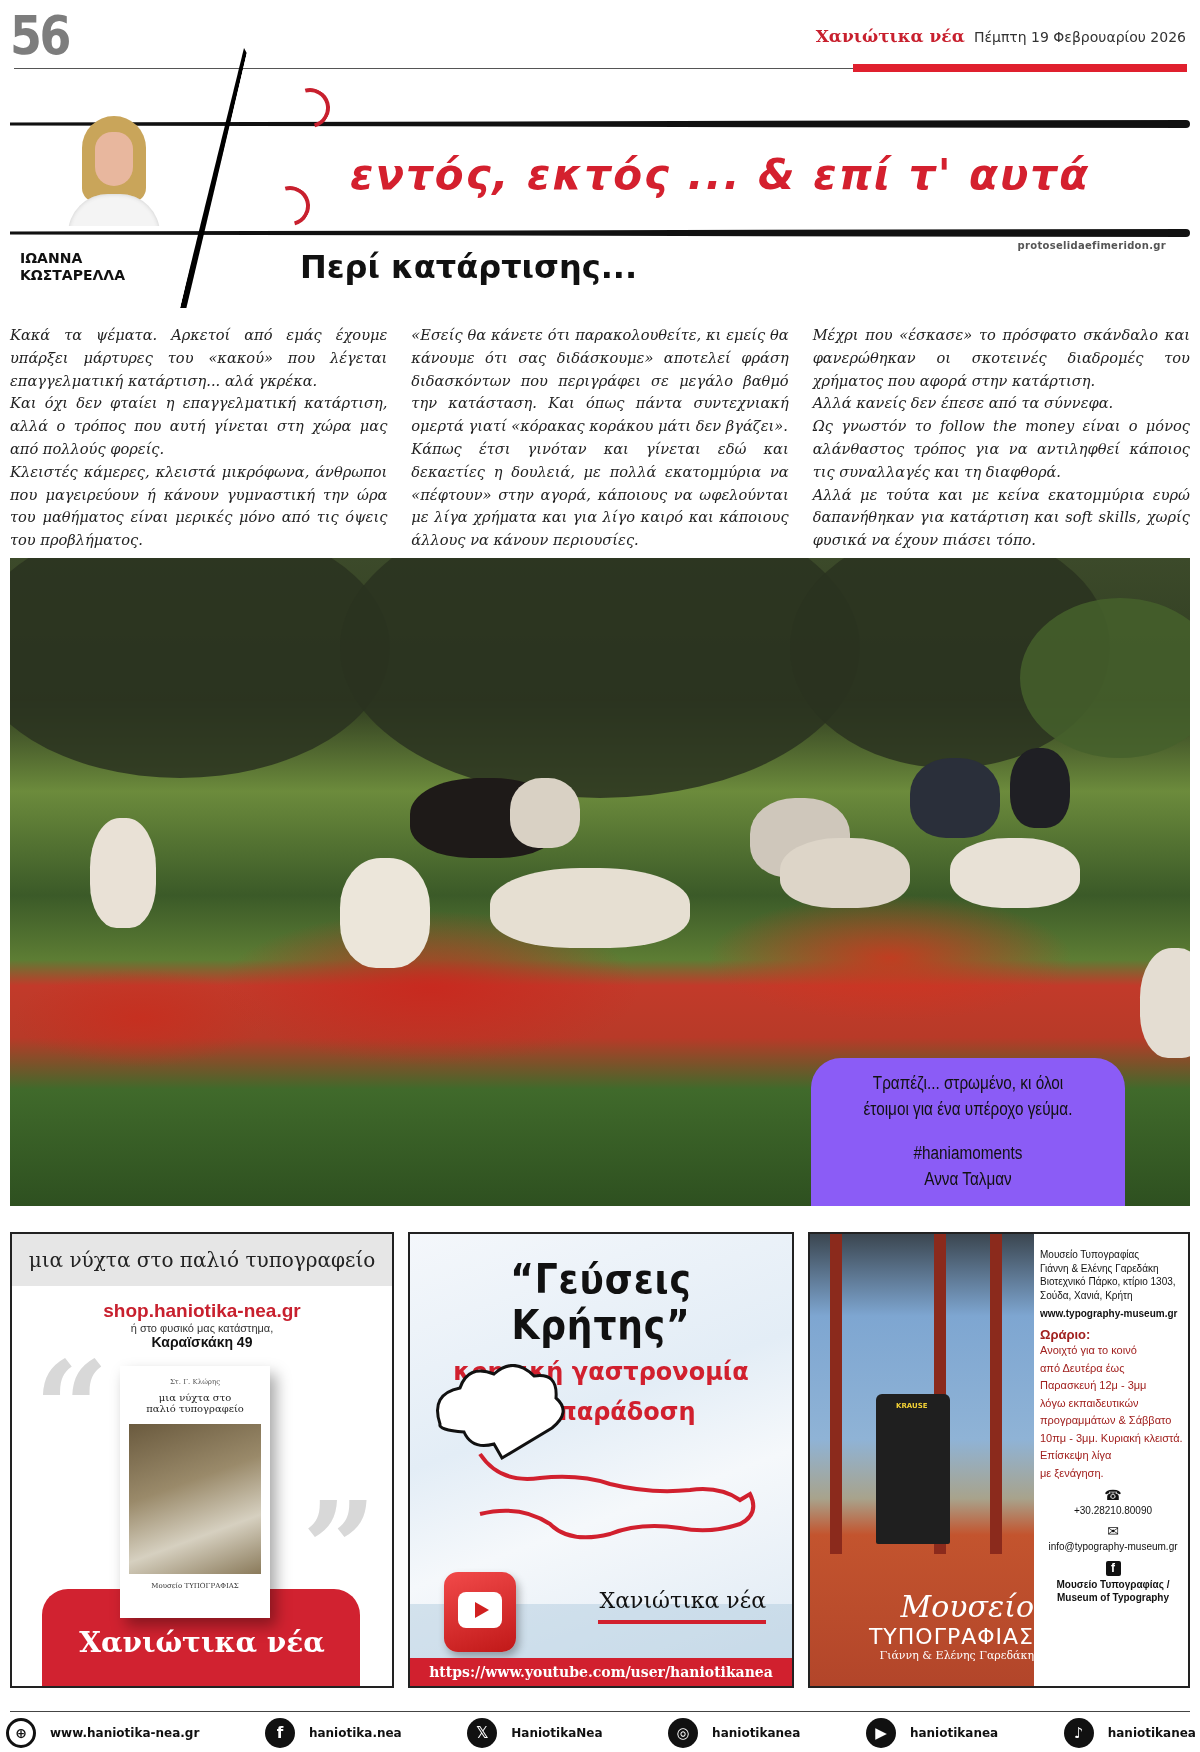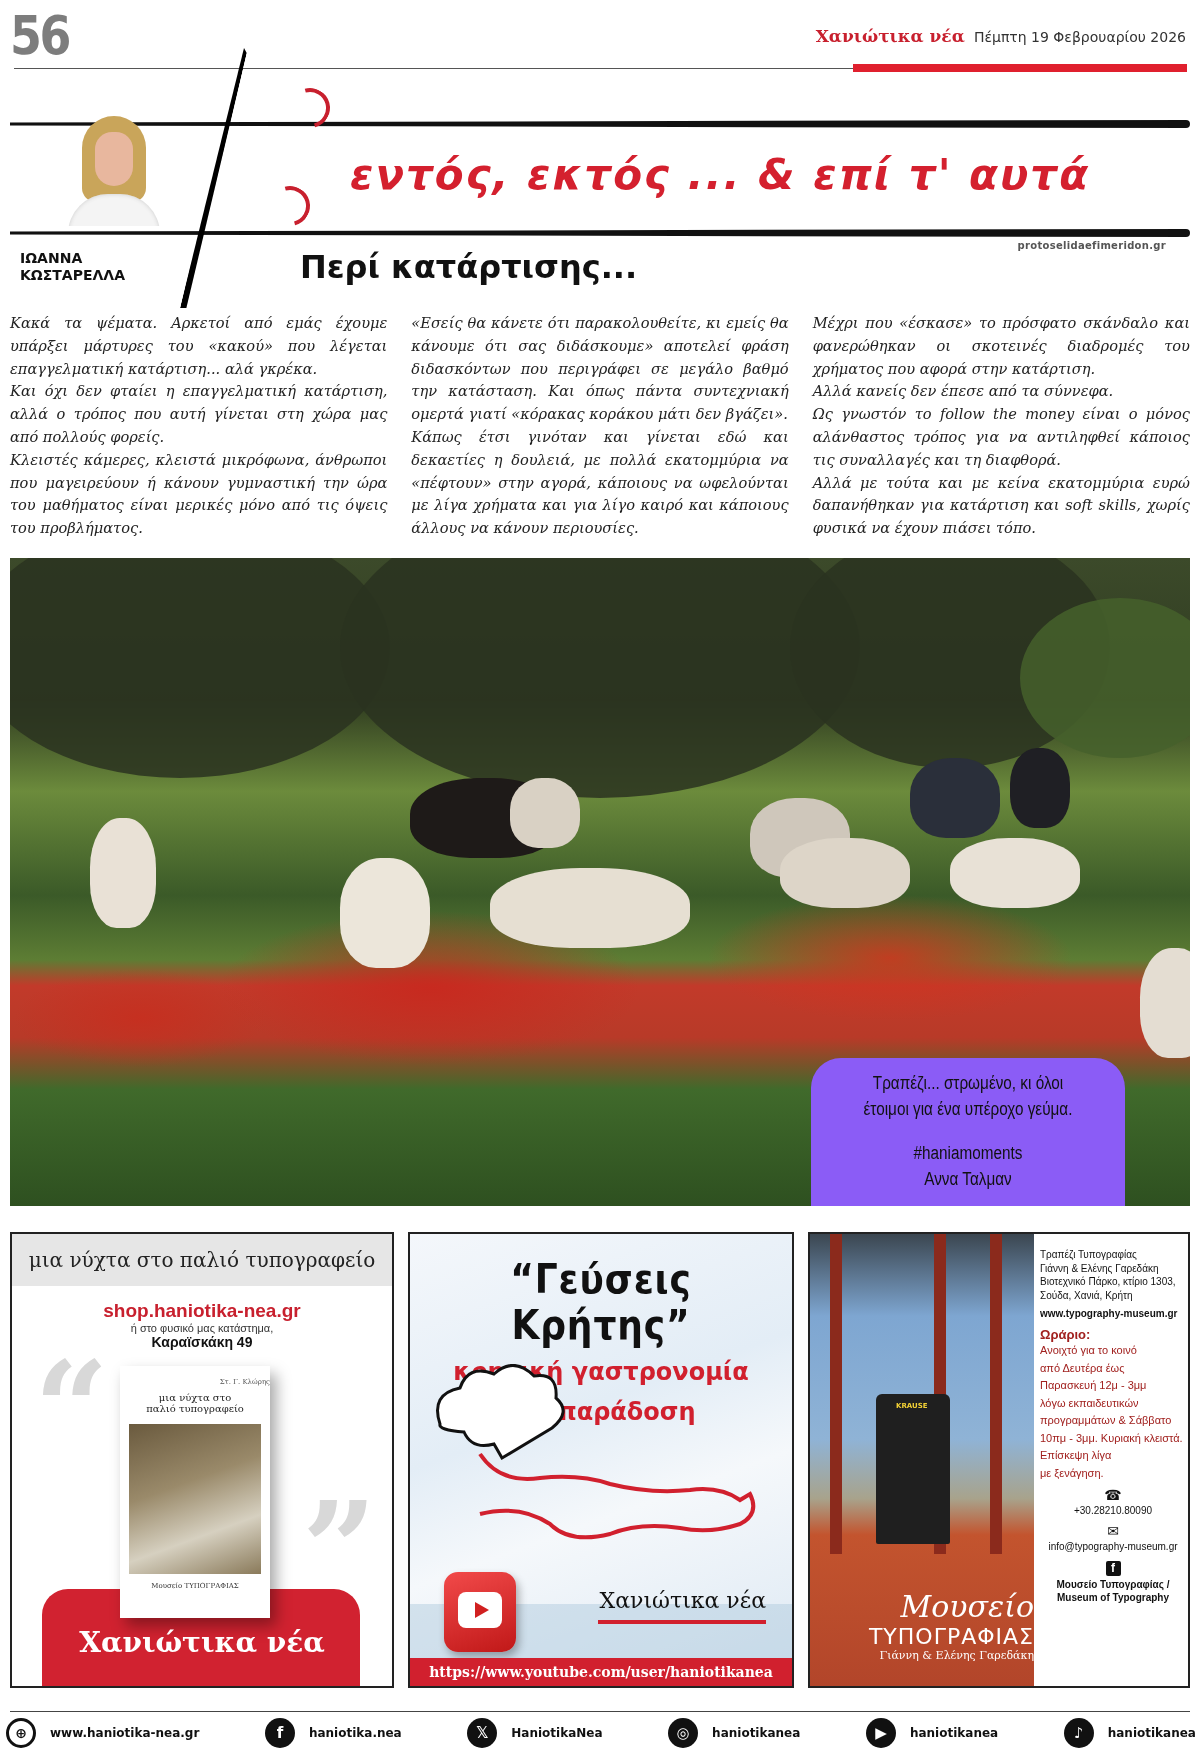--- a/index.html
+++ b/index.html
@@ -25,21 +25,21 @@
   .avatar { position: absolute; left: 62px; top: 114px; width: 104px; height: 112px; overflow: hidden; }
   .avatar .hair { position: absolute; left: 20px; top: 2px; width: 64px; height: 86px; background: #c9a55a; border-radius: 32px 32px 14px 14px; }
   .avatar .face { position: absolute; left: 33px; top: 18px; width: 38px; height: 54px; background: #e8b79e; border-radius: 18px 18px 20px 20px; }
   .avatar .shirt { position: absolute; left: 6px; top: 80px; width: 92px; height: 40px; background: #f4f4f4; border-radius: 40px 40px 0 0; box-shadow: inset 0 0 4px #ccc; }
   .column-name { position: absolute; left: 350px; top: 150px; font-family: "DejaVu Sans", sans-serif; font-weight: bold; font-size: 42px; color: #d4202e; letter-spacing: 2px; font-style: italic; white-space: nowrap; }
   .author { position: absolute; left: 20px; top: 250px; font-family: "DejaVu Sans", sans-serif; font-weight: bold; font-size: 14px; line-height: 17px; color: #111; }
   .source { position: absolute; right: 34px; top: 240px; font-family: "DejaVu Sans", sans-serif; font-weight: bold; font-size: 10px; color: #555; letter-spacing: 0.3px; }
   .headline { position: absolute; left: 300px; top: 248px; font-family: "DejaVu Sans", sans-serif; font-weight: bold; font-size: 32px; color: #111; }
 
   
-  .columns { position: absolute; left: 10px; top: 312px; width: 1180px; display: flex; gap: 24px; }
+  .columns { position: absolute; left: 10px; top: 324px; width: 1180px; display: flex; gap: 24px; }
   .col { flex: 1; font-family: "DejaVu Serif", serif; font-style: italic; font-size: 14.6px; line-height: 22.8px; text-align: justify; color: #222; }
   .col p { margin: 0; hyphens: auto; }
 
   
   .photo { position: absolute; left: 10px; top: 558px; width: 1180px; height: 648px; overflow: hidden;
     background:
       radial-gradient(ellipse 300px 110px at 420px 430px, rgba(200,40,30,0.9), transparent 70%),
       radial-gradient(ellipse 260px 90px at 880px 400px, rgba(210,50,30,0.85), transparent 70%),
       radial-gradient(ellipse 180px 70px at 130px 460px, rgba(200,45,30,0.8), transparent 70%),
       linear-gradient(180deg, #3c4a2a 0%, #2f3b20 22%, #6c8b3c 36%, #3b5a28 52%, #5d7d34 62%, #c23a2a 66%, #b83a28 74%, #406a2b 82%, #2e5020 100%);
@@ -54,21 +54,21 @@
   .ad { position: absolute; top: 1232px; height: 456px; border: 2px solid #222; overflow: hidden; }
   .ad1 { left: 10px; width: 384px; background: #fff; }
   .ad1 .bar { height: 52px; background: #e6e6e6; font-family: "DejaVu Serif", serif; font-size: 20px; text-align: center; line-height: 52px; color: #222; }
   .ad1 .shop { text-align: center; font-family: "Liberation Sans", sans-serif; font-weight: bold; font-size: 19px; color: #c8202e; margin-top: 14px; }
   .ad1 .sub { text-align: center; font-family: "Liberation Sans", sans-serif; font-size: 11px; color: #333; }
   .ad1 .addr { text-align: center; font-family: "Liberation Sans", sans-serif; font-weight: bold; font-size: 14px; color: #111; }
   .ad1 .quote { position: absolute; font-family: "DejaVu Serif", serif; font-weight: bold; font-size: 130px; color: #d8d8d8; line-height: 1; }
   .ad1 .red-panel { position: absolute; left: 30px; top: 355px; width: 318px; height: 110px; background: #d12230; border-radius: 26px 26px 0 0; }
   .ad1 .red-title { position: absolute; left: 0; width: 100%; top: 392px; text-align: center; font-family: "DejaVu Serif", serif; font-weight: bold; font-size: 28px; color: #fff; }
   .book { position: absolute; left: 108px; top: 132px; width: 150px; height: 252px; background: #fff; box-shadow: 6px 8px 14px rgba(0,0,0,0.35); text-align: center; padding-top: 12px; }
-  .book .b-author { font-size: 7px; color: #555; text-align: right; }
+  .book .b-author { font-size: 7px; color: #555; }
   .book .b-title { font-size: 10px; line-height: 11px; color: #222; margin-top: 6px; }
   .book .b-img { margin: 10px auto 0; width: 132px; height: 150px; background: linear-gradient(160deg, #6a5a3e, #9a8a6a 40%, #d6d0c0 70%, #8a7a5a); }
   .book .b-pub { font-size: 7px; color: #333; margin-top: 8px; }
 
   .ad2 { left: 408px; width: 386px; background: linear-gradient(160deg, #f4f7fb 0%, #e3edf6 40%, #f5f8fb 60%, #dce8f3 100%); }
   .ad2 .title { text-align: center; font-family: "DejaVu Sans", sans-serif; font-weight: bold; font-size: 40px; color: #111; margin-top: 22px; letter-spacing: 1px; transform: scaleX(0.9); }
   .ad2 .sub { text-align: center; font-family: "DejaVu Sans", sans-serif; font-weight: bold; font-size: 24px; color: #d1202e; line-height: 40px; }
   .ad2 .sub.s1 { margin-top: 4px; }
   .ad2 .map { position: absolute; left: 0; top: 130px; }
   .ad2 .yt { position: absolute; left: 34px; top: 338px; width: 72px; height: 80px; background: linear-gradient(160deg, #f24a4a, #c01818); border-radius: 14px; box-shadow: 3px 5px 8px rgba(0,0,0,0.3); }
@@ -223,21 +223,21 @@
     <div class="press"></div>
     <div class="press-label">KRAUSE</div>
     <div class="logo">
       <div class="l1">Μουσείο</div>
       <div class="l2">ΤΥΠΟΓΡΑΦΙΑΣ</div>
       <div class="l3">Γιάννη &amp; Ελένης Γαρεδάκη</div>
     </div>
   </div>
   <div class="info">
     <div class="addr">
-      <div>Τραπέζι Τυπογραφίας</div>
+      <div>Μουσείο Τυπογραφίας</div>
       <div>Γιάννη &amp; Ελένης Γαρεδάκη</div>
       <div>Βιοτεχνικό Πάρκο, κτίριο 1303,</div>
       <div>Σούδα, Χανιά, Κρήτη</div>
     </div>
     <div class="web">www.typography-museum.gr</div>
     <div class="hours-title">Ωράριο:</div>
     <div class="hours">
       <div>Ανοιχτό για το κοινό</div>
       <div>από Δευτέρα έως</div>
       <div>Παρασκευή 12μ - 3μμ</div>

